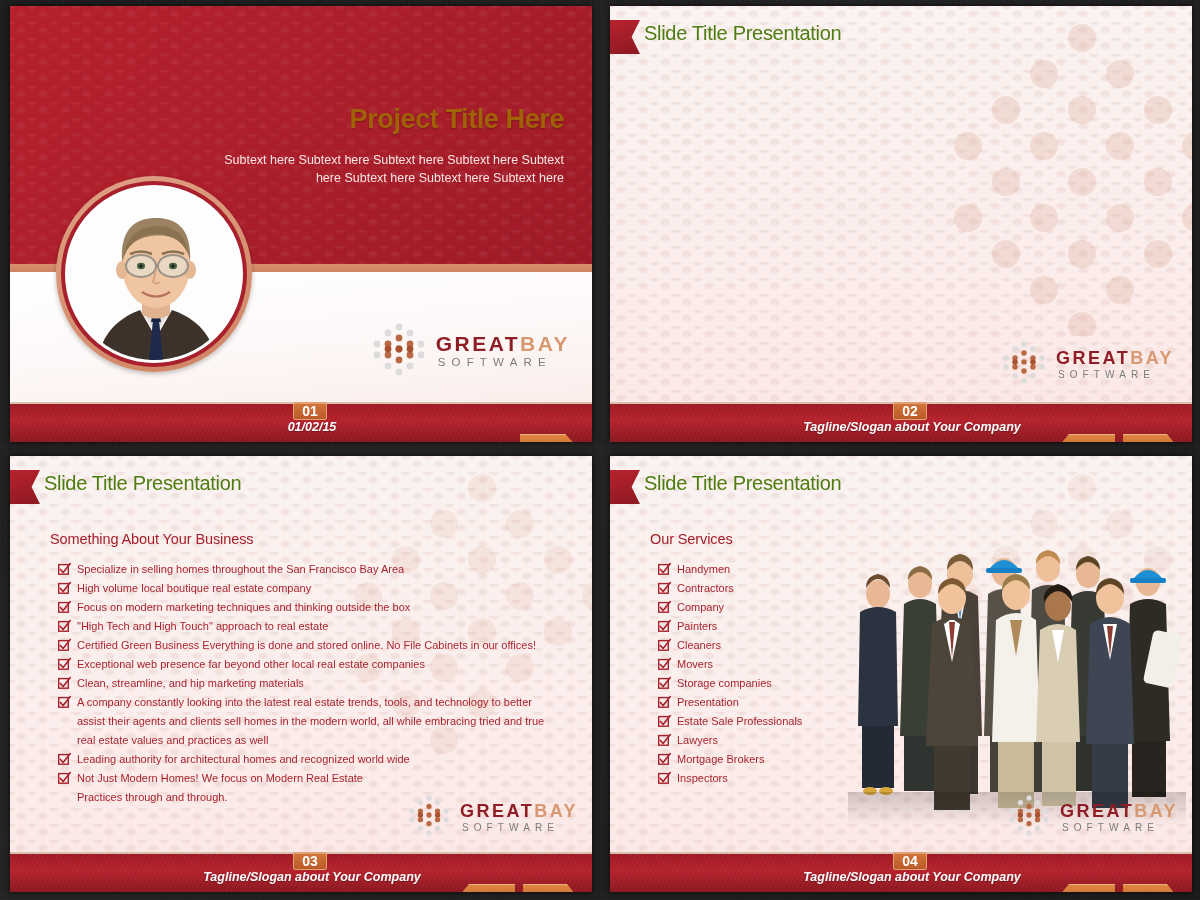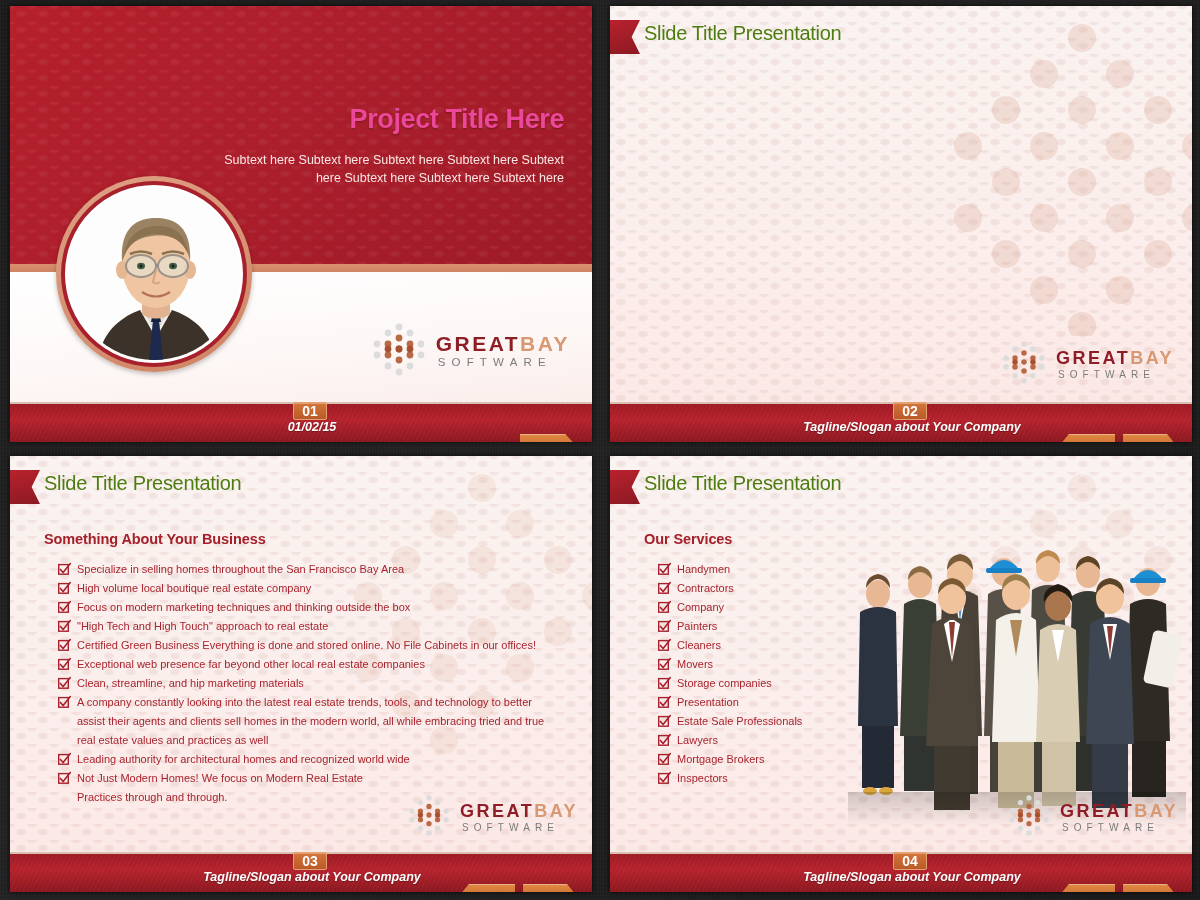--- a/index.html
+++ b/index.html
@@ -61,21 +61,21 @@
   .s1-divider {
     position: absolute; left: 0; right: 0; top: 258px; height: 8px;
     background: linear-gradient(180deg, #d89070 0%, #cf8463 100%);
   }
   .s1-white {
     position: absolute; left: 0; right: 0; top: 266px; bottom: 40px;
     background: linear-gradient(175deg, #ffffff 0%, #fdf8f7 55%, #fbeeeb 100%);
   }
   .s1-title {
     position: absolute; right: 28px; top: 98px;
-    color: #ec4899;
+    color: #a16207;
     font-size: 27px; font-weight: bold;
     letter-spacing: -0.4px;
     text-shadow: 0 1px 2px rgba(0,0,0,0.28);
   }
   .s1-sub {
     position: absolute; right: 28px; top: 145px; width: 350px;
     text-align: right;
     color: #fbe6e4;
     font-size: 12.5px; line-height: 18px;
   }
@@ -115,23 +115,23 @@
     background: linear-gradient(165deg, #b8222e 0%, #8c1922 100%);
     clip-path: polygon(0 0, 100% 0, 72% 50%, 100% 100%, 0 100%);
   }
   .cs-title {
     position: absolute; left: 34px; top: 16px;
     color: #4d7c0f;
     font-size: 20px; font-weight: normal;
     letter-spacing: -0.3px;
   }
   .cs-heading {
-    position: absolute; left: 34px; top: 75px;
+    position: absolute; left: 40px; top: 75px;
     color: #a5202a;
-    font-size: 14.5px; font-weight: bold;
+    font-size: 14.5px; font-weight: normal;
     letter-spacing: -0.1px;
   }
   .cs-list {
     position: absolute; left: 48px; top: 104px;
     list-style: none;
   }
   .cs-list li {
     display: flex; align-items: flex-start;
     color: #a9242e;
     font-size: 11px;

